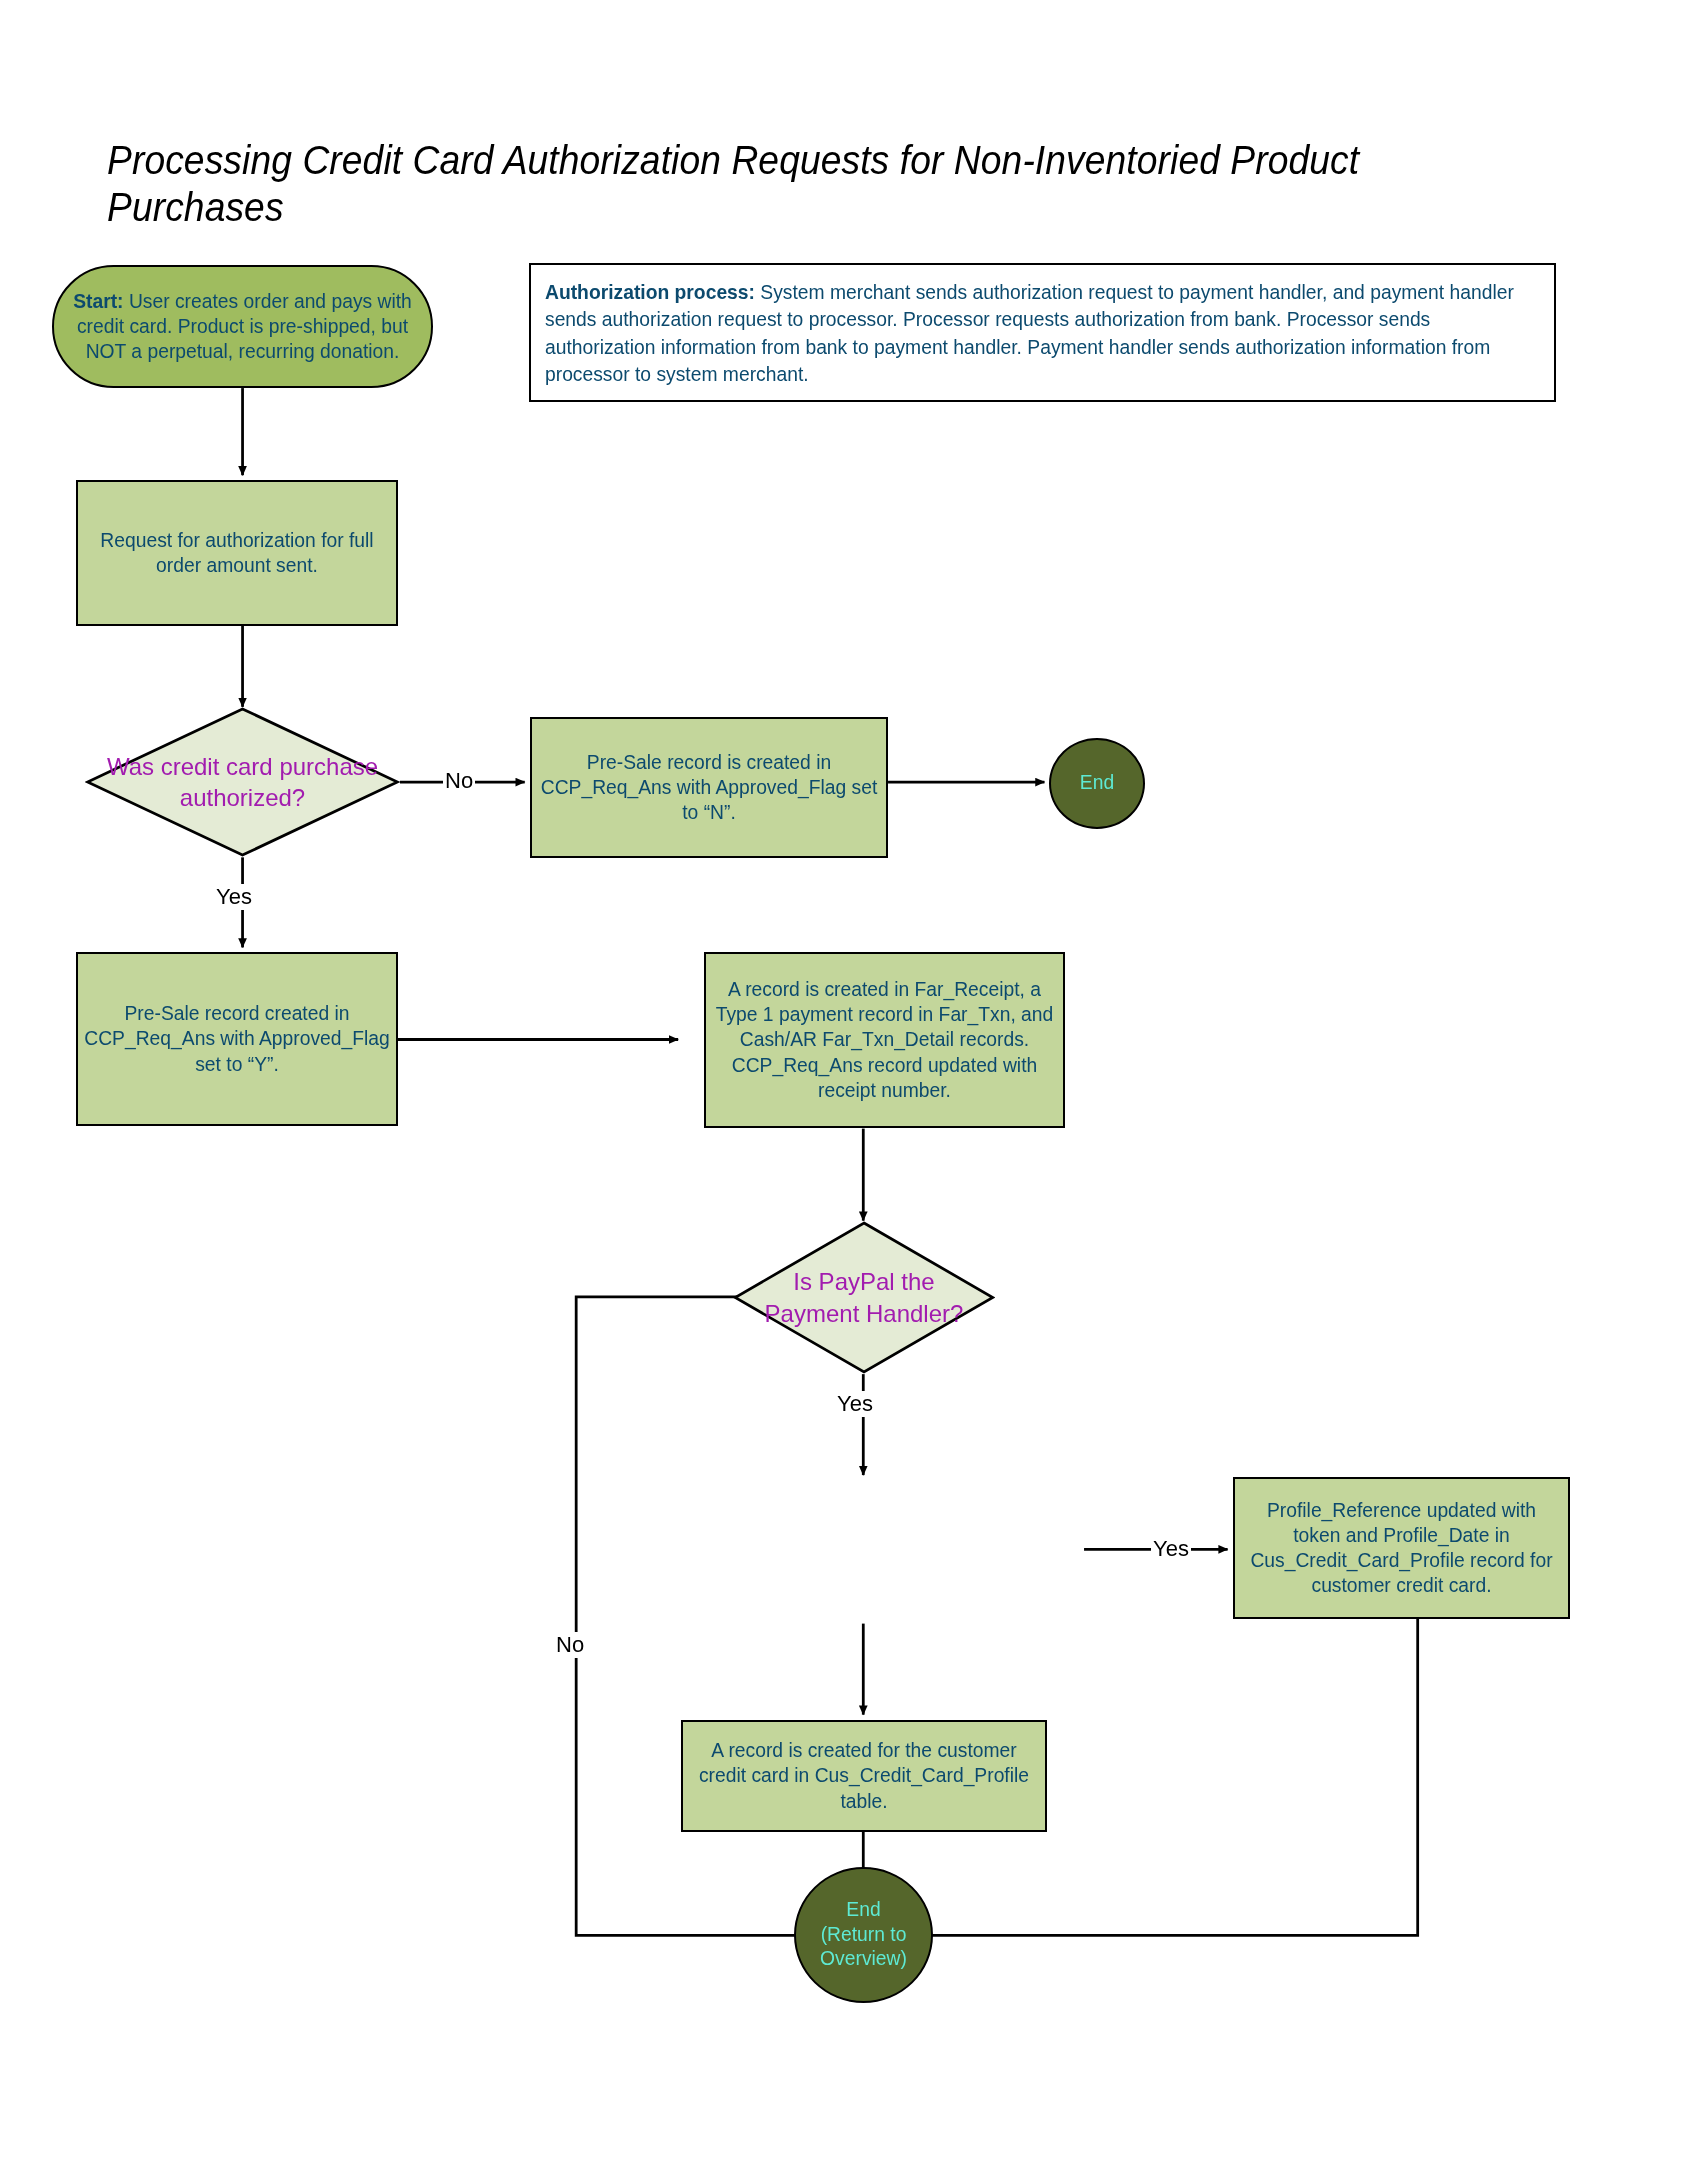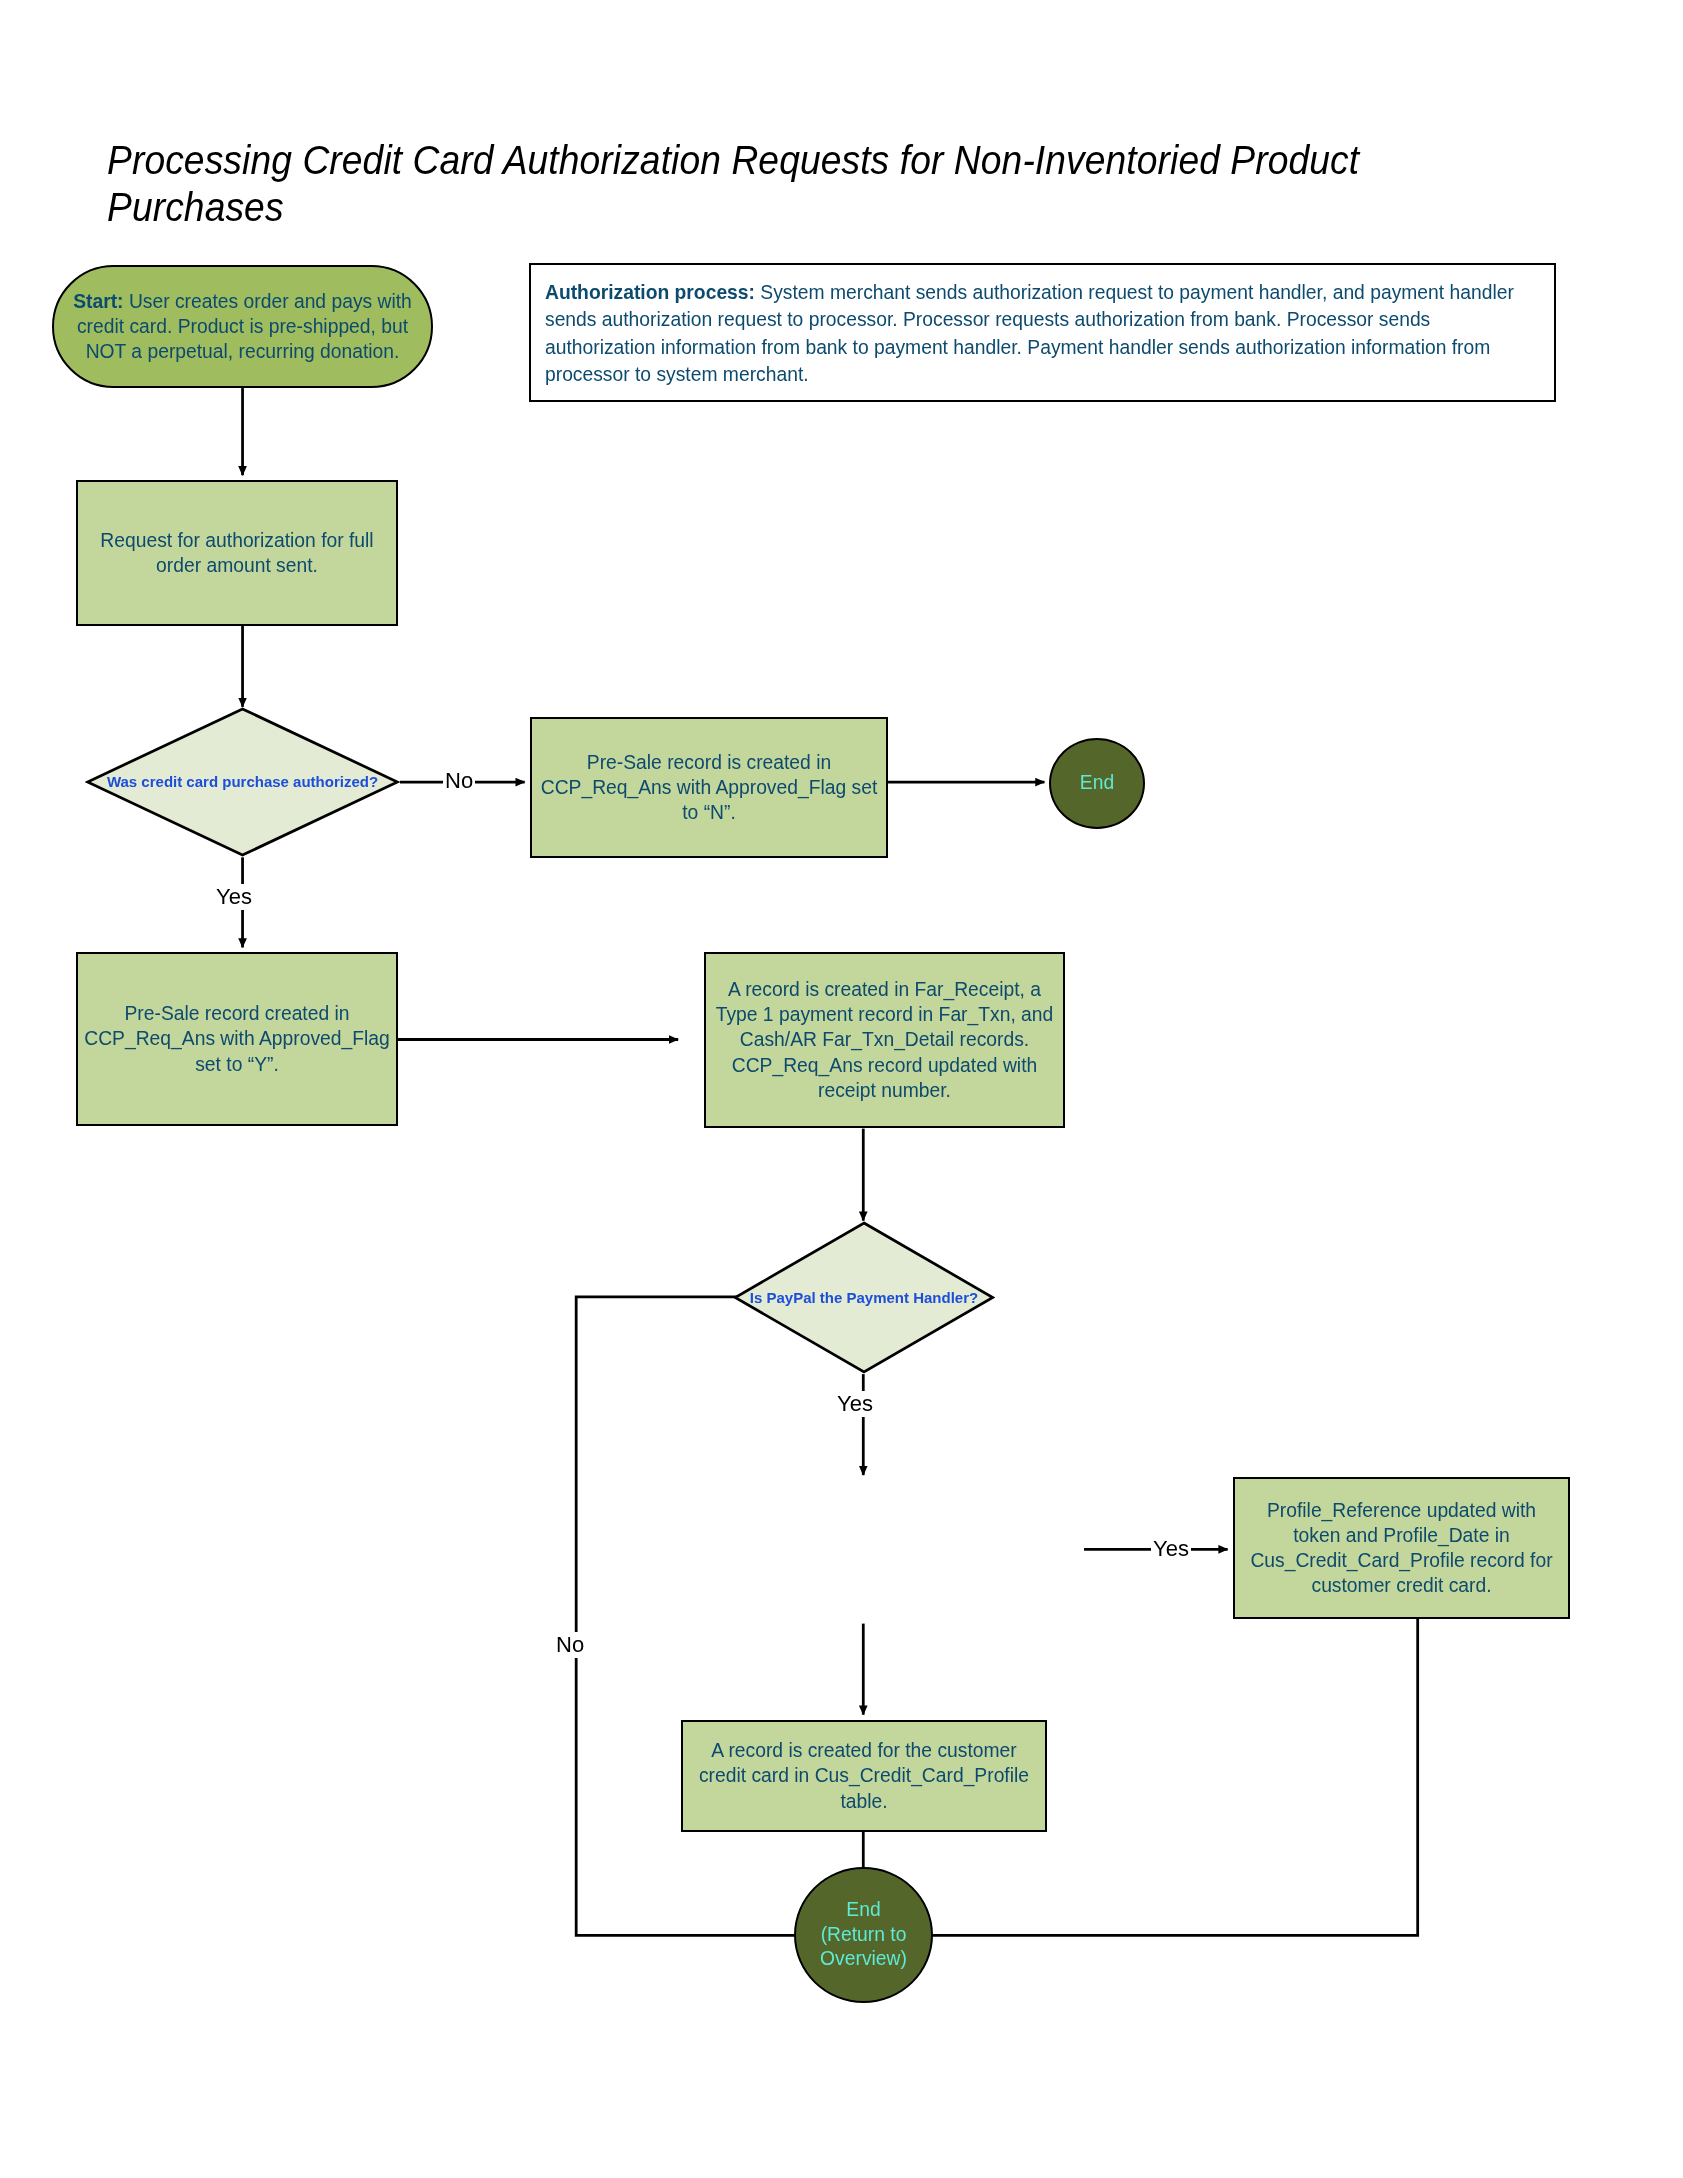--- a/index.html
+++ b/index.html
@@ -20,21 +20,21 @@
   .node{position:absolute;box-sizing:border-box;display:flex;
         align-items:center;justify-content:center;text-align:center;
         color:#0c4a6e;font-size:19.3px;line-height:1.30;}
 
   .process{background:#c3d69b;border:2.6px solid #000;}
   .terminator-start{background:#9fbc5f;border:2.6px solid #000;border-radius:63px;}
   .decision-wrap{position:absolute;}
   .decision-wrap svg{position:absolute;left:0;top:0;}
   .decision-label{position:absolute;left:0;top:0;width:100%;height:100%;
       display:flex;align-items:center;justify-content:center;text-align:center;
-      font-size:15px;line-height:1.30;color:#1d4ed8;padding:0 10px;box-sizing:border-box;font-weight:bold;}
+      font-size:24px;line-height:1.30;color:#a21caf;padding:0 10px;box-sizing:border-box;}
   .endnode{background:#55662b;border:2.6px solid #000;border-radius:50%;
       color:#5eead4;font-size:19.3px;line-height:1.28;align-items:center;}
   .notebox{background:#ffffff;border:2.6px solid #000;
       text-align:left;align-items:flex-start;justify-content:flex-start;
       padding:14px 14px 2px 14px;font-size:19.3px;line-height:1.42;}
   .edge-label{position:absolute;font-size:22px;color:#000;background:#ffffff;
       padding:0 2px;white-space:nowrap;}
   .txt{display:block;padding:0 6px;}
   .b{font-weight:bold;}
 </style>

